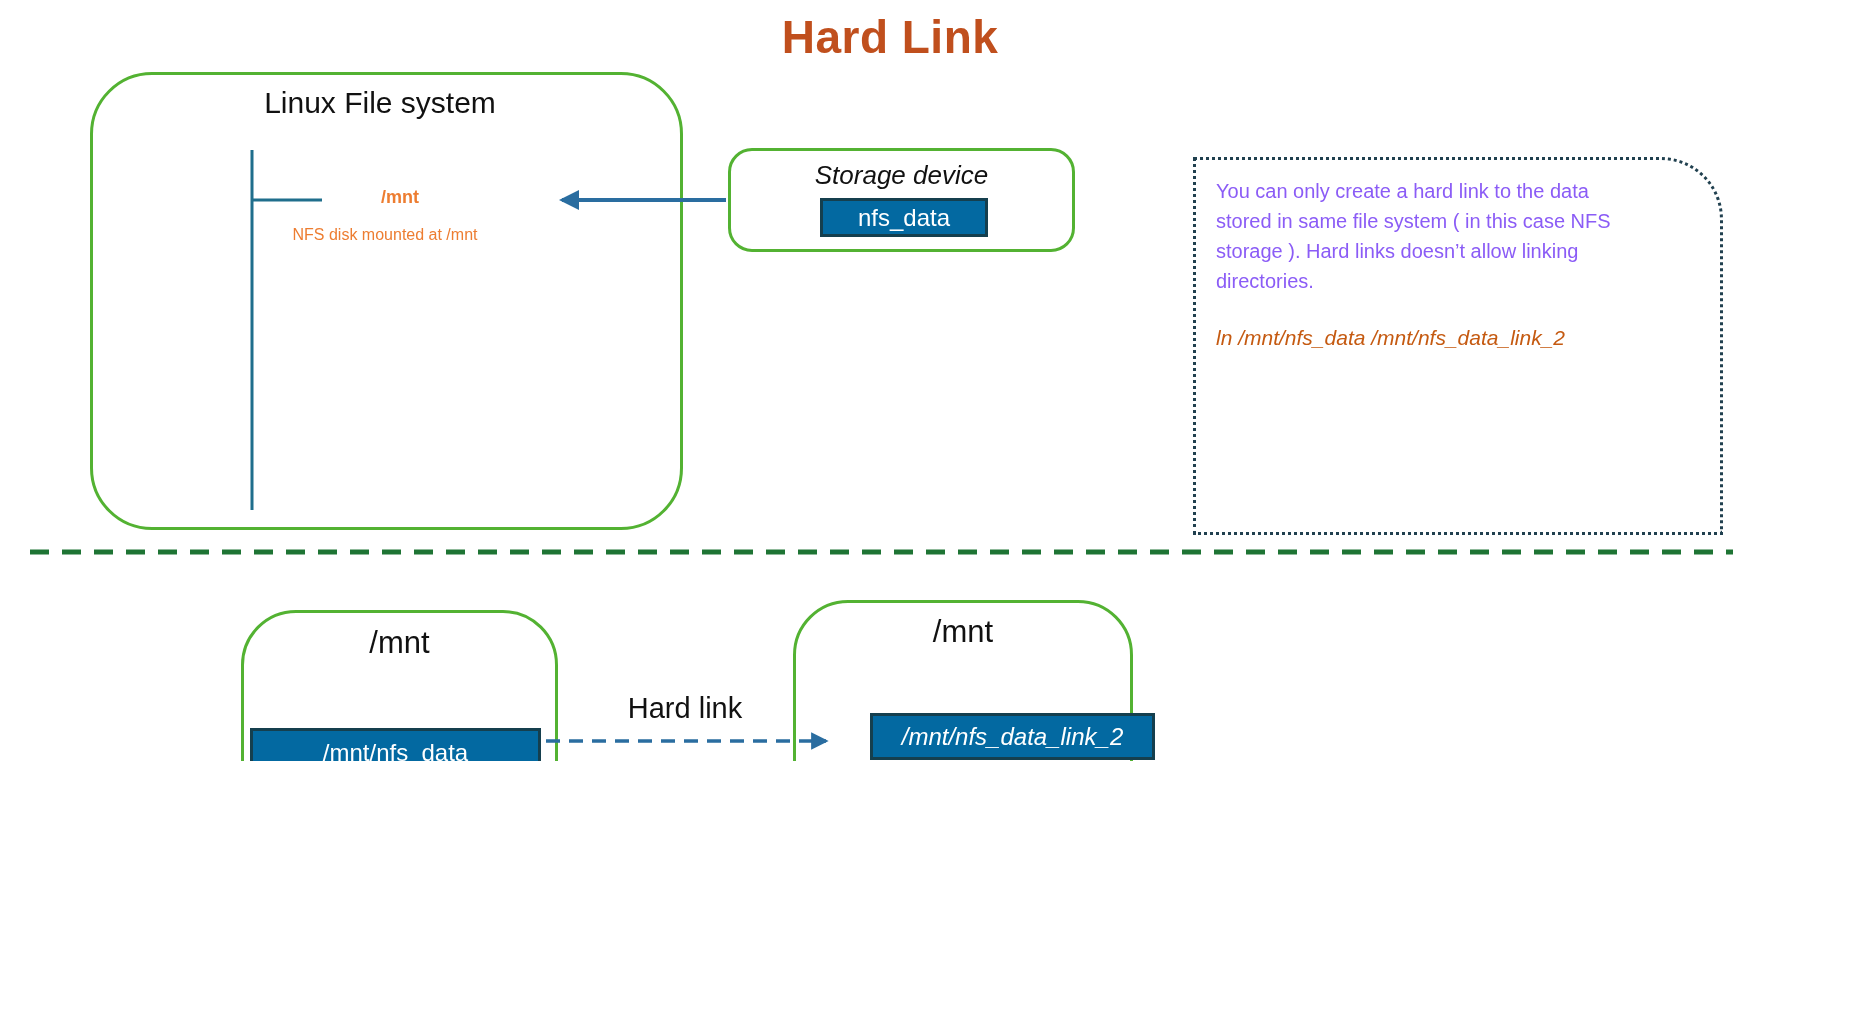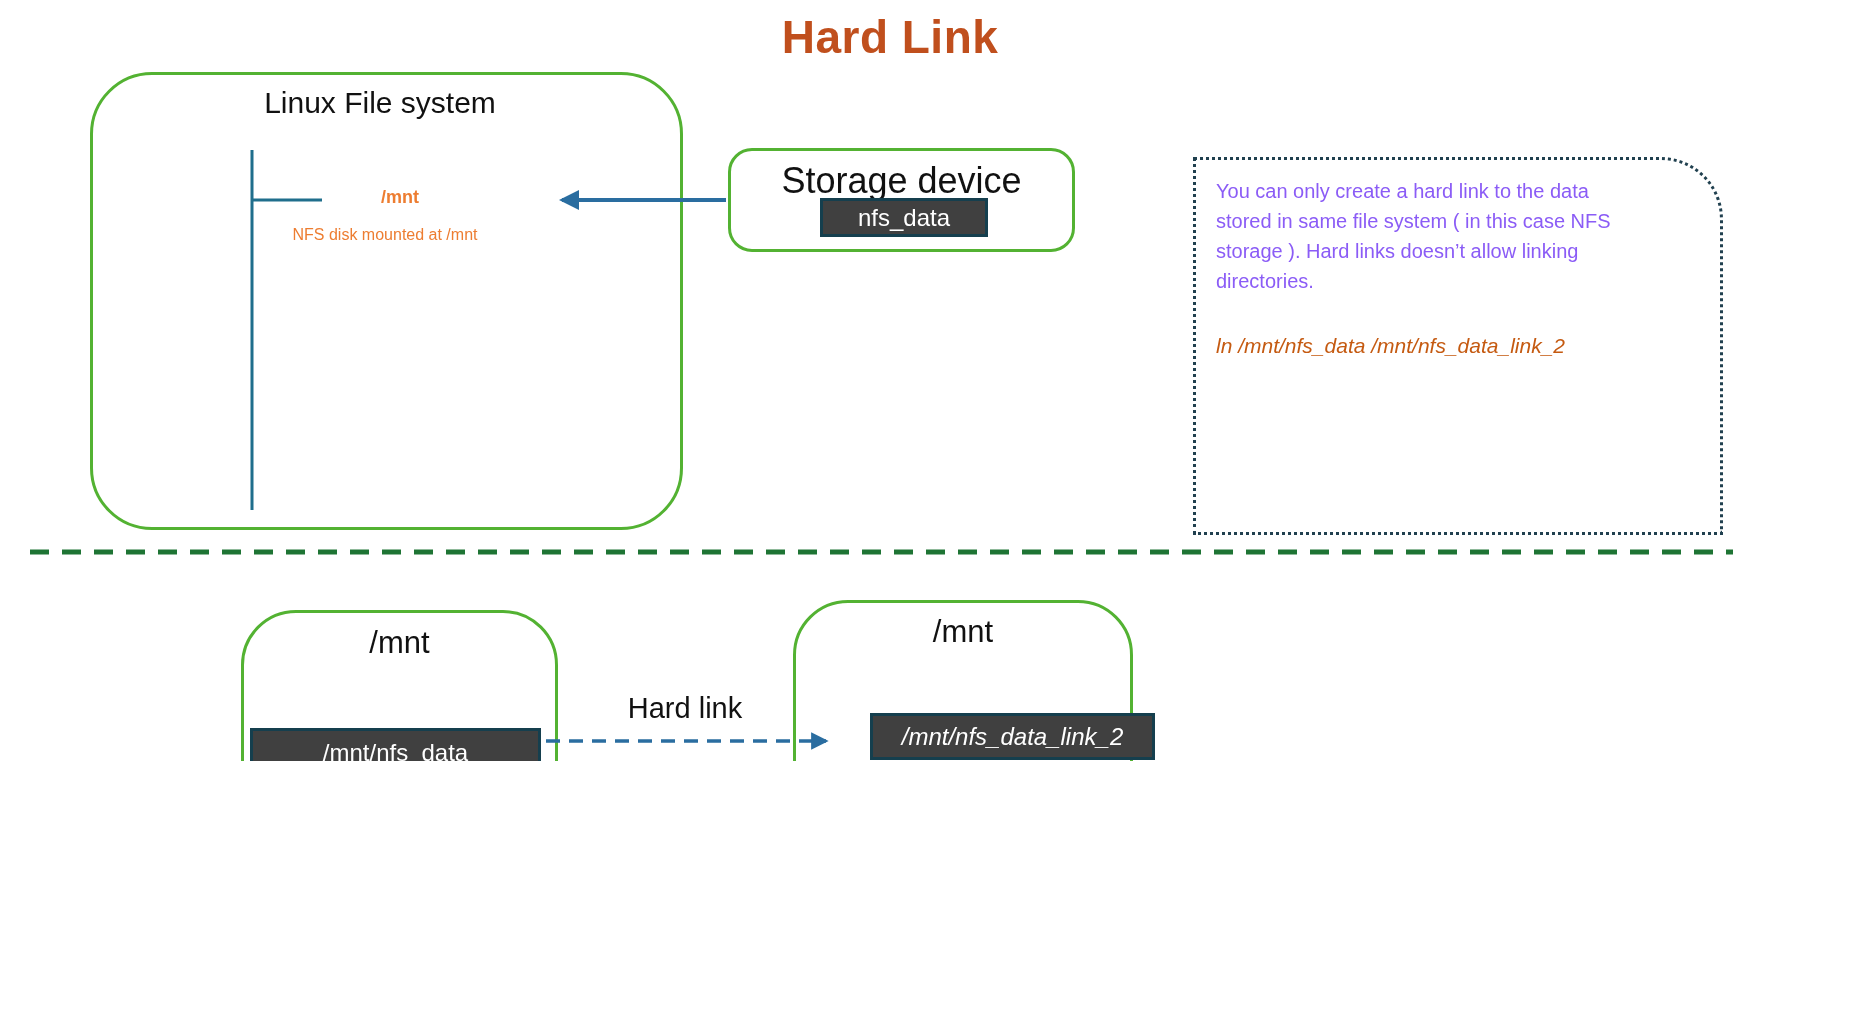--- a/index.html
+++ b/index.html
@@ -33,21 +33,21 @@
   .green-box.big-radius { border-radius: 62px; }
 
   .box-heading {
     position: absolute;
     text-align: center;
     color: #111111;
   }
 
   .teal-chip {
     position: absolute;
-    background: #404040;
+    background: #0369a1;
     border: 3px solid #153F4E;
     color: #ffffff;
     display: flex;
     align-items: center;
     justify-content: center;
     font-size: 24px;
   }
 
   .mnt-label {
     position: absolute;
@@ -78,21 +78,21 @@
     line-height: 1.5;
     color: #8b5cf6;
     white-space: pre-line;
   }
   .note-cmd-label {
     margin-top: 27px;
     font-size: 20px;
     color: #1a1a1a;
   }
   .note-cmd {
-    margin-top: 38px;
+    margin-top: 30px;
     font-size: 21px;
     color: #C55A11;
     font-style: italic;
   }
 
   .hard-link-label {
     position: absolute;
     left: 585px; top: 692px; width: 200px;
     text-align: center;
     font-size: 29px;
@@ -113,21 +113,21 @@
 <div class="stage">
 
   <div class="title">Hard Link</div>
 
   <div class="green-box big-radius" style="left:90px; top:72px; width:593px; height:458px;"></div>
   <div class="box-heading" style="left:110px; top:86px; width:540px; font-size:30px;">Linux File system</div>
   <div class="mnt-label">/mnt</div>
   <div class="mnt-note">NFS disk mounted at /mnt</div>
 
   <div class="green-box" style="left:728px; top:148px; width:347px; height:104px; border-radius:24px;"></div>
-  <div class="box-heading" style="left:738px; top:160px; width:327px; font-size:36px;">Storage device</div>
+  <div class="box-heading" style="left:738px; top:160px; width:327px; font-size:26px;font-style:italic;">Storage device</div>
   <div class="teal-chip" style="left:820px; top:198px; width:168px; height:39px;">nfs_data</div>
 
   <div class="note-box">
     <div class="note-par">You can only create a hard link to the data
 stored in same file system ( in this case NFS
 storage ). Hard links doesn’t allow linking
 directories.</div>
     <div class="note-cmd">ln /mnt/nfs_data /mnt/nfs_data_link_2</div>
   </div>
 

